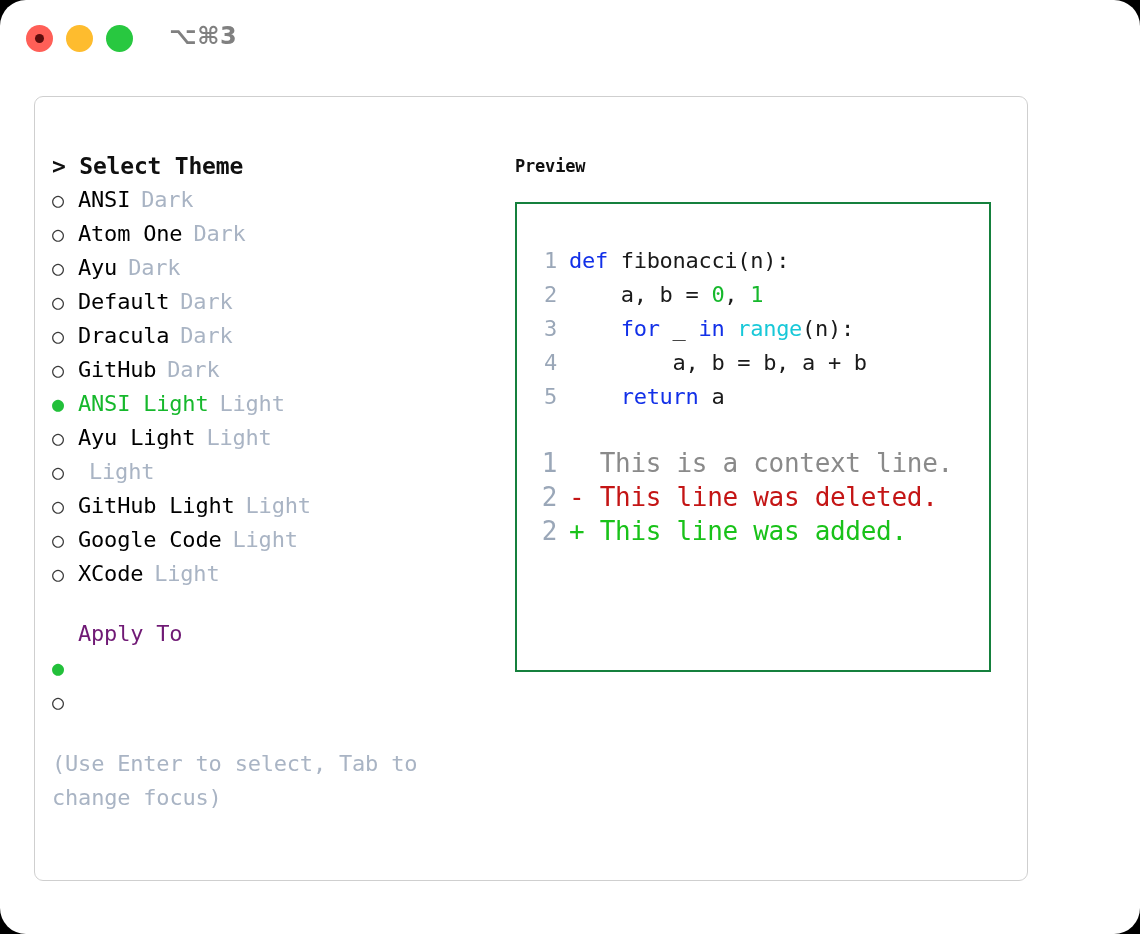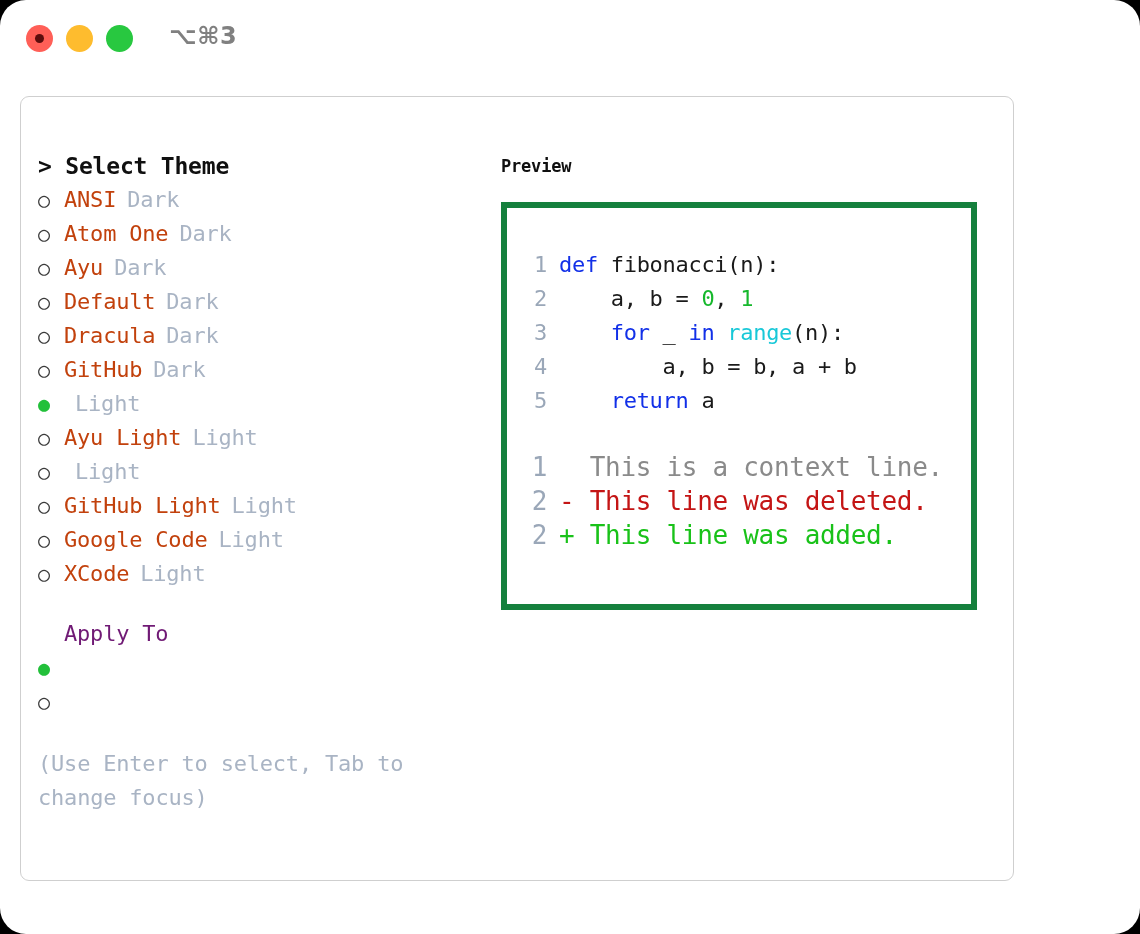--- a/index.html
+++ b/index.html
@@ -70,21 +70,21 @@
     font-size: 24px;
     font-weight: 700;
     color: #808080;
     letter-spacing: 0.5px;
     white-space: pre;
   }
 
   
   .card {
     position: absolute;
-    left: 20px;
+    left: 34px;
     top: 96px;
     width: 994px;
     height: 785px;
     border: 1px solid #cfcfcf;
     border-radius: 9px;
     box-sizing: border-box;
     background: #ffffff;
   }
 
   
@@ -114,21 +114,21 @@
     letter-spacing: -0.2px;
   }
   .bullet {
     display: inline-block;
     width: 26px;
     flex: 0 0 26px;
     font-size: 20px;
     color: #3a3a3a;
   }
   .bullet.on { color: #22c03a; }
-  .opt-name  { color: #c2410c; }
+  .opt-name  { color: #000000; }
   .opt-row.selected .opt-name { color: #16b82c; }
   .opt-tag   { color: #a9b4c4; padding-left: 11px; }
   .opt-row.selected .opt-tag { color: #a9b4c4; }
 
   .apply-title {
     font-size: 22px;
     color: #701a75;
     line-height: 34px;
     padding-left: 26px;
     white-space: pre;
@@ -157,22 +157,22 @@
     font-size: 17px;
     font-weight: 700;
     color: #101010;
     line-height: 34px;
     white-space: pre;
     letter-spacing: -0.2px;
   }
   .preview-box {
     margin-top: 19px;
     width: 476px;
-    height: 408px;
-    border: 6px solid #15803d;
+    height: 470px;
+    border: 2px solid #15803d;
     box-sizing: border-box;
     background: #ffffff;
     position: relative;
   }
 
   .code {
     position: absolute;
     left: 12px;
     top: 40px;
     font-size: 22px;
@@ -225,21 +225,21 @@
     <div class="left-col">
       <div class="section-title">&gt; Select Theme</div>
 
       <div id="theme-list">
           <div class="opt-row"><span class="bullet">○</span><span class="opt-name">ANSI</span><span class="opt-tag">Dark</span></div>
           <div class="opt-row"><span class="bullet">○</span><span class="opt-name">Atom One</span><span class="opt-tag">Dark</span></div>
           <div class="opt-row"><span class="bullet">○</span><span class="opt-name">Ayu</span><span class="opt-tag">Dark</span></div>
           <div class="opt-row"><span class="bullet">○</span><span class="opt-name">Default</span><span class="opt-tag">Dark</span></div>
           <div class="opt-row"><span class="bullet">○</span><span class="opt-name">Dracula</span><span class="opt-tag">Dark</span></div>
           <div class="opt-row"><span class="bullet">○</span><span class="opt-name">GitHub</span><span class="opt-tag">Dark</span></div>
-          <div class="opt-row selected"><span class="bullet on">●</span><span class="opt-tag">Light</span></div>
+          <div class="opt-row selected"><span class="bullet on">●</span><span class="opt-name">ANSI Light</span><span class="opt-tag">Light</span></div>
           <div class="opt-row"><span class="bullet">○</span><span class="opt-name">Ayu Light</span><span class="opt-tag">Light</span></div>
           <div class="opt-row"><span class="bullet">○</span><span class="opt-tag">Light</span></div>
           <div class="opt-row"><span class="bullet">○</span><span class="opt-name">GitHub Light</span><span class="opt-tag">Light</span></div>
           <div class="opt-row"><span class="bullet">○</span><span class="opt-name">Google Code</span><span class="opt-tag">Light</span></div>
           <div class="opt-row"><span class="bullet">○</span><span class="opt-name">XCode</span><span class="opt-tag">Light</span></div>
         </div>
 
       <div class="spacer"></div>
 
       <div class="apply-title">Apply To</div>

